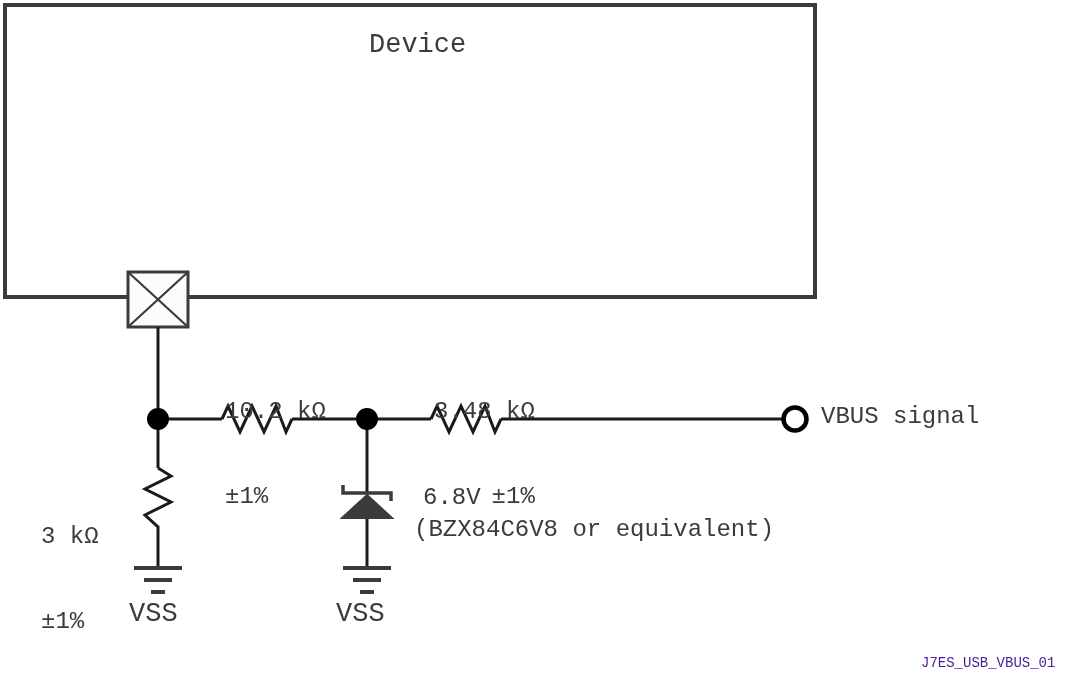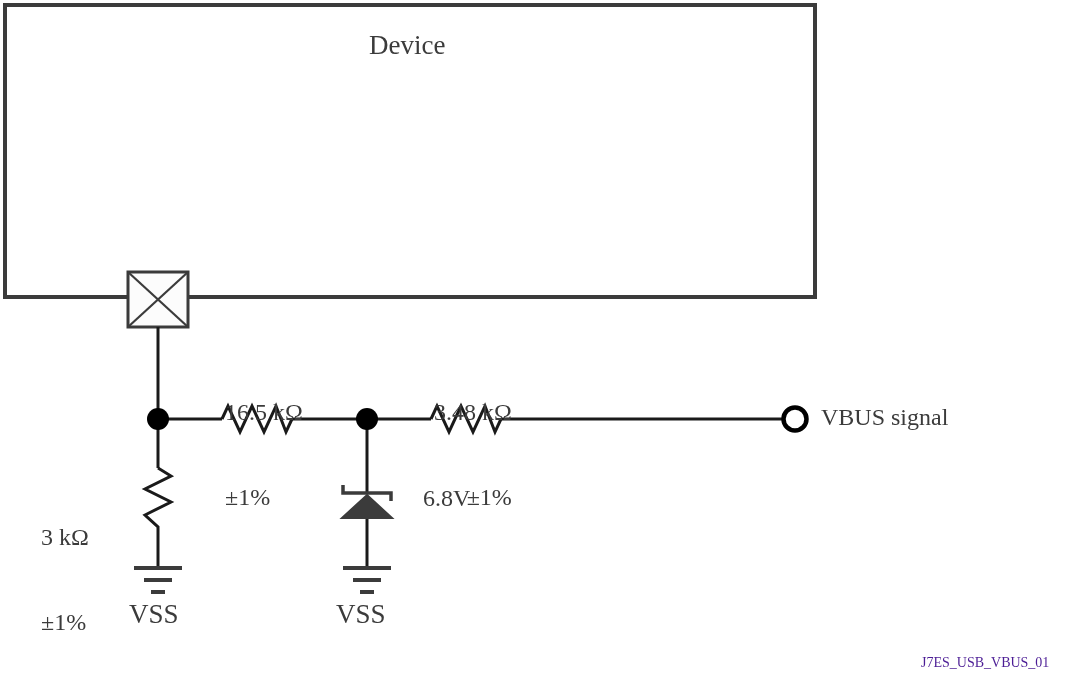--- a/index.html
+++ b/index.html
@@ -21,21 +21,21 @@
   #schematic {
     position: absolute;
     left: 0;
     top: 0;
     width: 1084px;
     height: 681px;
   }
   .lbl {
     position: absolute;
     color: #3b3b3b;
-    font-family: Liberation Serif, serif;
+    font-family: Liberation Mono, monospace;
     white-space: pre;
     line-height: 1.18;
   }
   .lbl-device     { left: 369px;  top: 30px;  font-size: 27px; }
   .lbl-pin        { left: 71px;   top: 233px; font-size: 27px; }
   .lbl-r165       { left: 225px;  top: 341px; font-size: 24px; }
   .lbl-r348       { left: 434px;  top: 341px; font-size: 24px; text-align: right; }
   .lbl-r10k       { left: 41px;   top: 466px; font-size: 24px; }
   .lbl-zener      { left: 423px;  top: 484px; font-size: 24px; }
   .lbl-zener2     { left: 414px;  top: 516px; font-size: 24px; }
@@ -106,36 +106,37 @@
     <circle cx="367" cy="419" r="11" fill="#000000"></circle>
 
     <circle cx="795" cy="419" r="11.5" fill="#ffffff" stroke="#000000" stroke-width="4.5"></circle>
 
   </svg>
 
   <div class="lbl lbl-device">Device</div>
 
 
   <div class="lbl lbl-r165">
-    <div>16.5 kΩ</div>
+    <div>10.2 kΩ</div>
     <div>±1%</div>
   </div>
 
   <div class="lbl lbl-r348">
     <div>3.48 kΩ</div>
     <div>±1%</div>
   </div>
 
   <div class="lbl lbl-r10k">
     <div>3 kΩ</div>
     <div>±1%</div>
   </div>
 
   <div class="lbl lbl-zener">6.8V</div>
 
+  <div class="lbl lbl-zener2">(BZX84C6V8 or equivalent)</div>
 
   <div class="lbl lbl-vss1">VSS</div>
 
   <div class="lbl lbl-vss2">VSS</div>
 
   <div class="lbl lbl-vbussig">VBUS signal</div>
 
   <div class="lbl lbl-caption">J7ES_USB_VBUS_01</div>
 
 </div>

